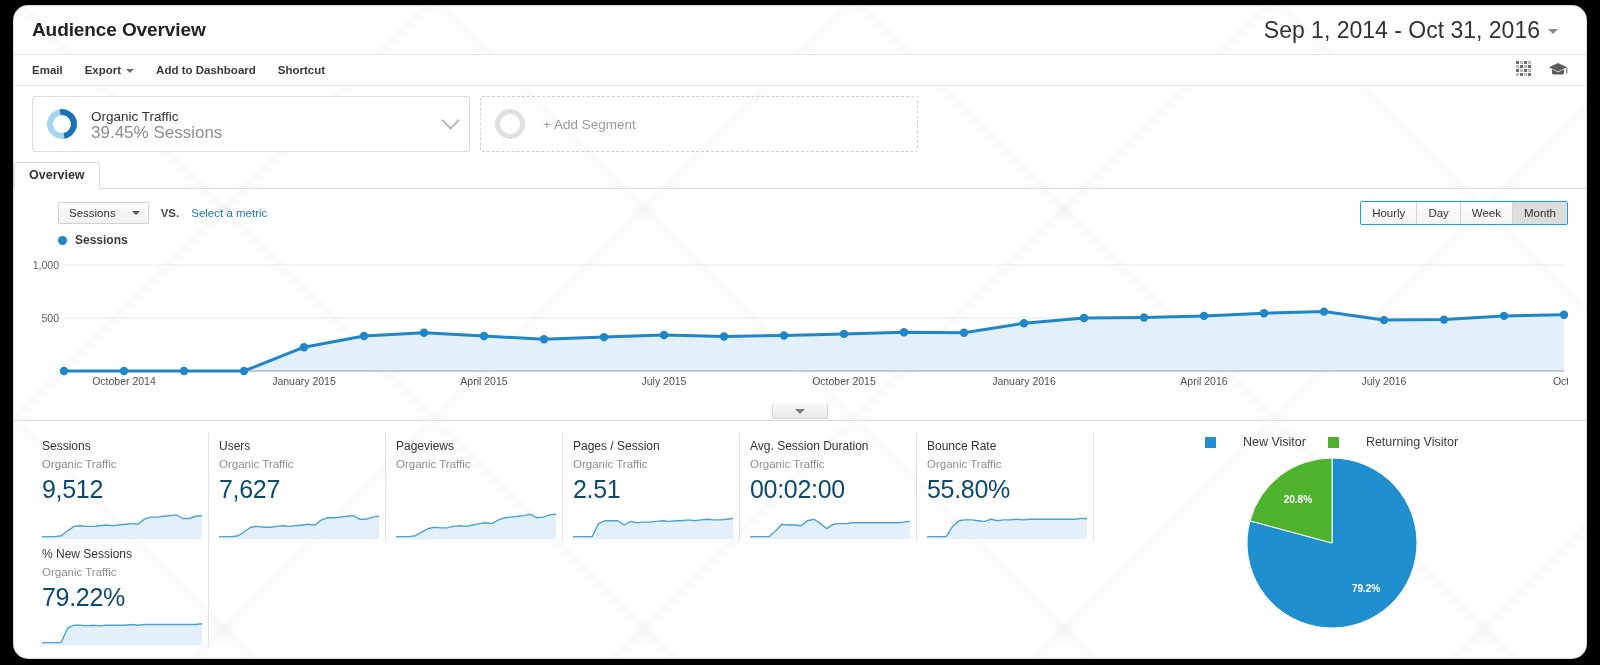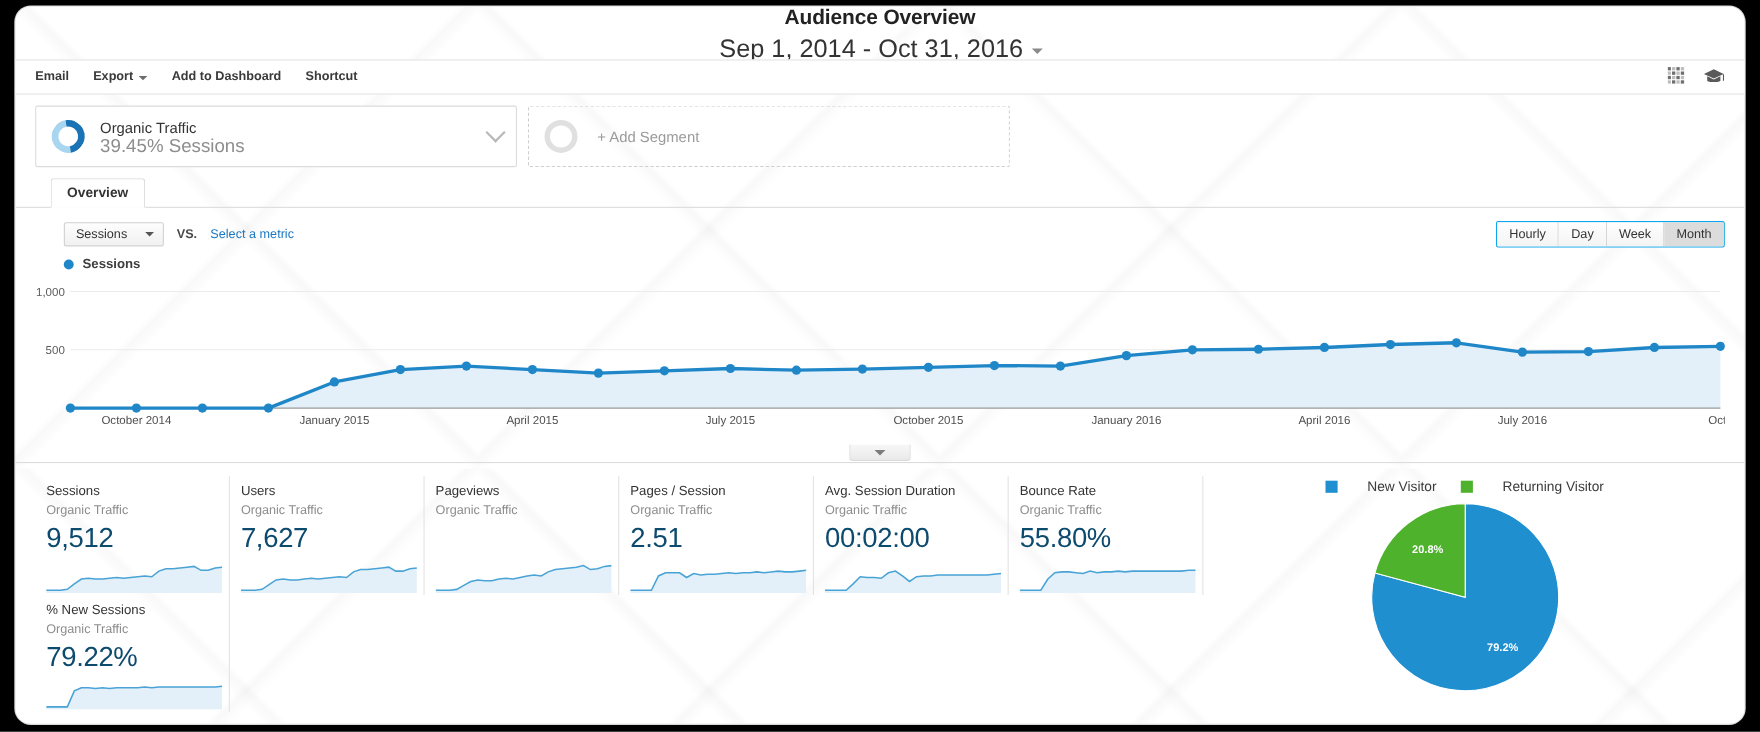--- a/index.html
+++ b/index.html
@@ -28,21 +28,21 @@
     background-size: 420px 420px, 420px 420px;
     background-position: 0 0, 0 0;
     pointer-events: none;
   }
 
   
   .header {
     position: relative;
     height: 48px;
     padding: 0 18px 0 18px;
-    display: flex; align-items: center; justify-content: space-between; flex-direction: column;
+    display: flex; align-items: center; justify-content: space-between;
   }
   .page-title {
     font-size: 19px; font-weight: bold; color: #222;
     letter-spacing: -0.1px;
   }
   .daterange {
     display: flex; align-items: center; gap: 8px;
     font-size: 23px; color: #333;
     padding: 3px 10px 3px 12px;
     border-radius: 2px;
@@ -131,21 +131,20 @@
     border-right: 2px solid #b9b9b9;
     border-bottom: 2px solid #b9b9b9;
     transform: rotate(45deg);
   }
 
   
   .tabrow {
     position: relative;
     margin-top: 9px;
     border-bottom: 1px solid #dcdcdc;
-    padding-left: 32px;
     height: 28px;
   }
   .tab {
     display: inline-block;
     font-size: 12.5px; font-weight: bold; color: #333;
     padding: 5px 14px 6px 14px;
     border: 1px solid #dcdcdc;
     border-bottom: 1px solid #fff;
     border-radius: 3px 3px 0 0;
     background: #fff;

